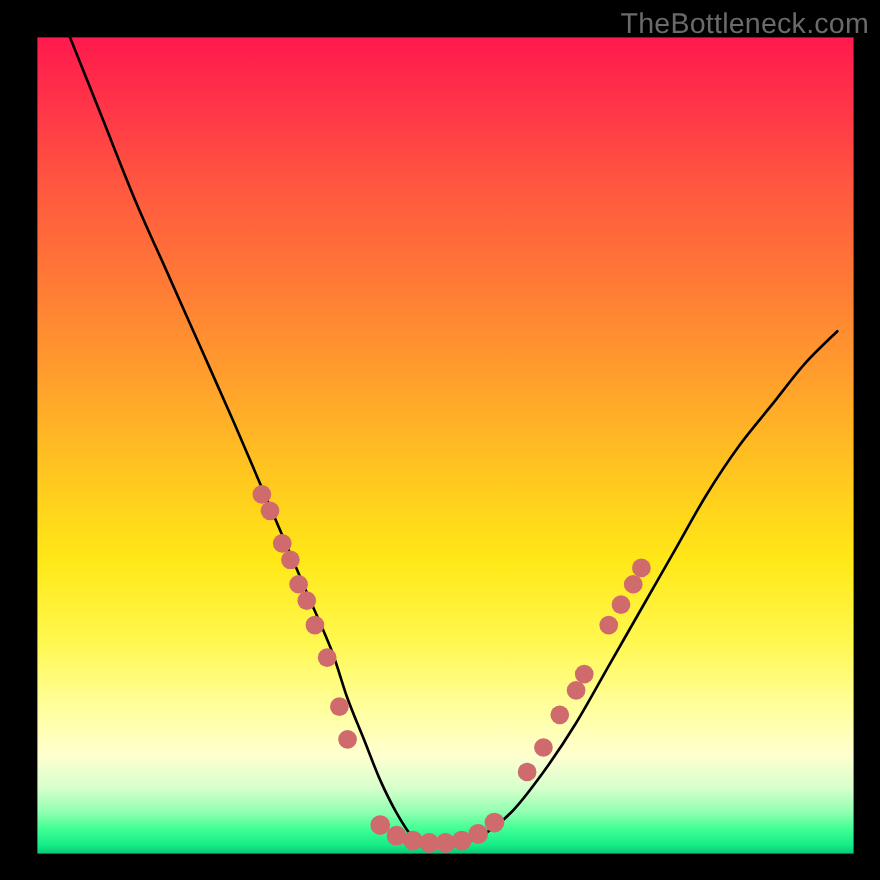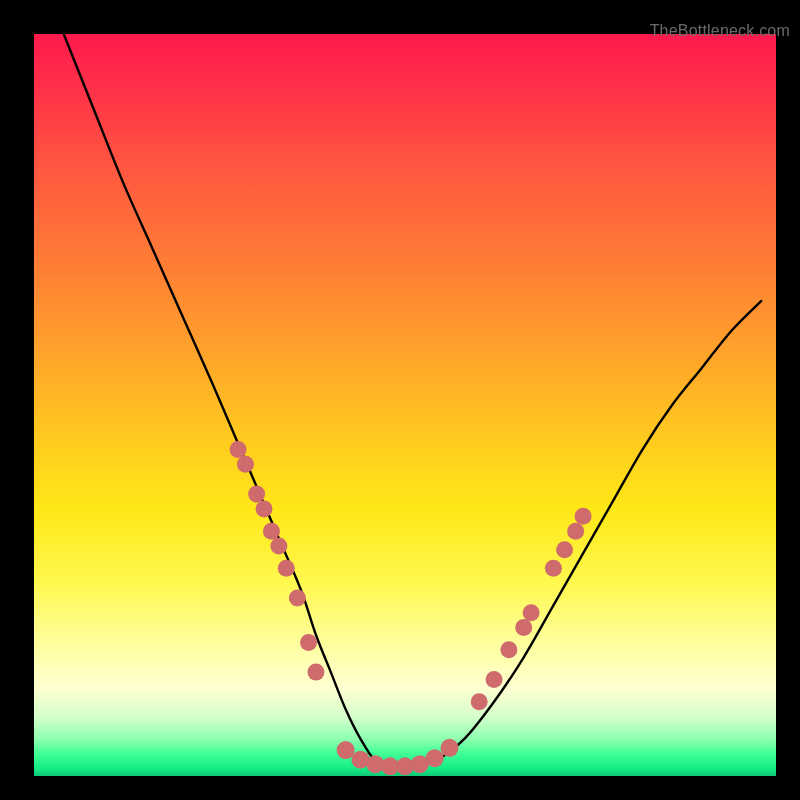--- a/index.html
+++ b/index.html
@@ -41,26 +41,25 @@
       #8effaf 95%,
       #3fff95 97%,
       #14ec86 99%,
       #0cc877 100%
     );
   }
   .watermark {
     position: absolute;
     top: 6px;
     right: 10px;
-    font-size: 16px;
+    font-size: 26px;
     font-weight: 500;
     color: #6a6a6a;
     letter-spacing: 0.2px;
     user-select: none;
-    margin-top: 16px;
   }
   svg.curve {
     position: absolute;
     left: 0;
     top: 0;
     width: 742px;
     height: 742px;
     overflow: visible;
   }
 </style>

